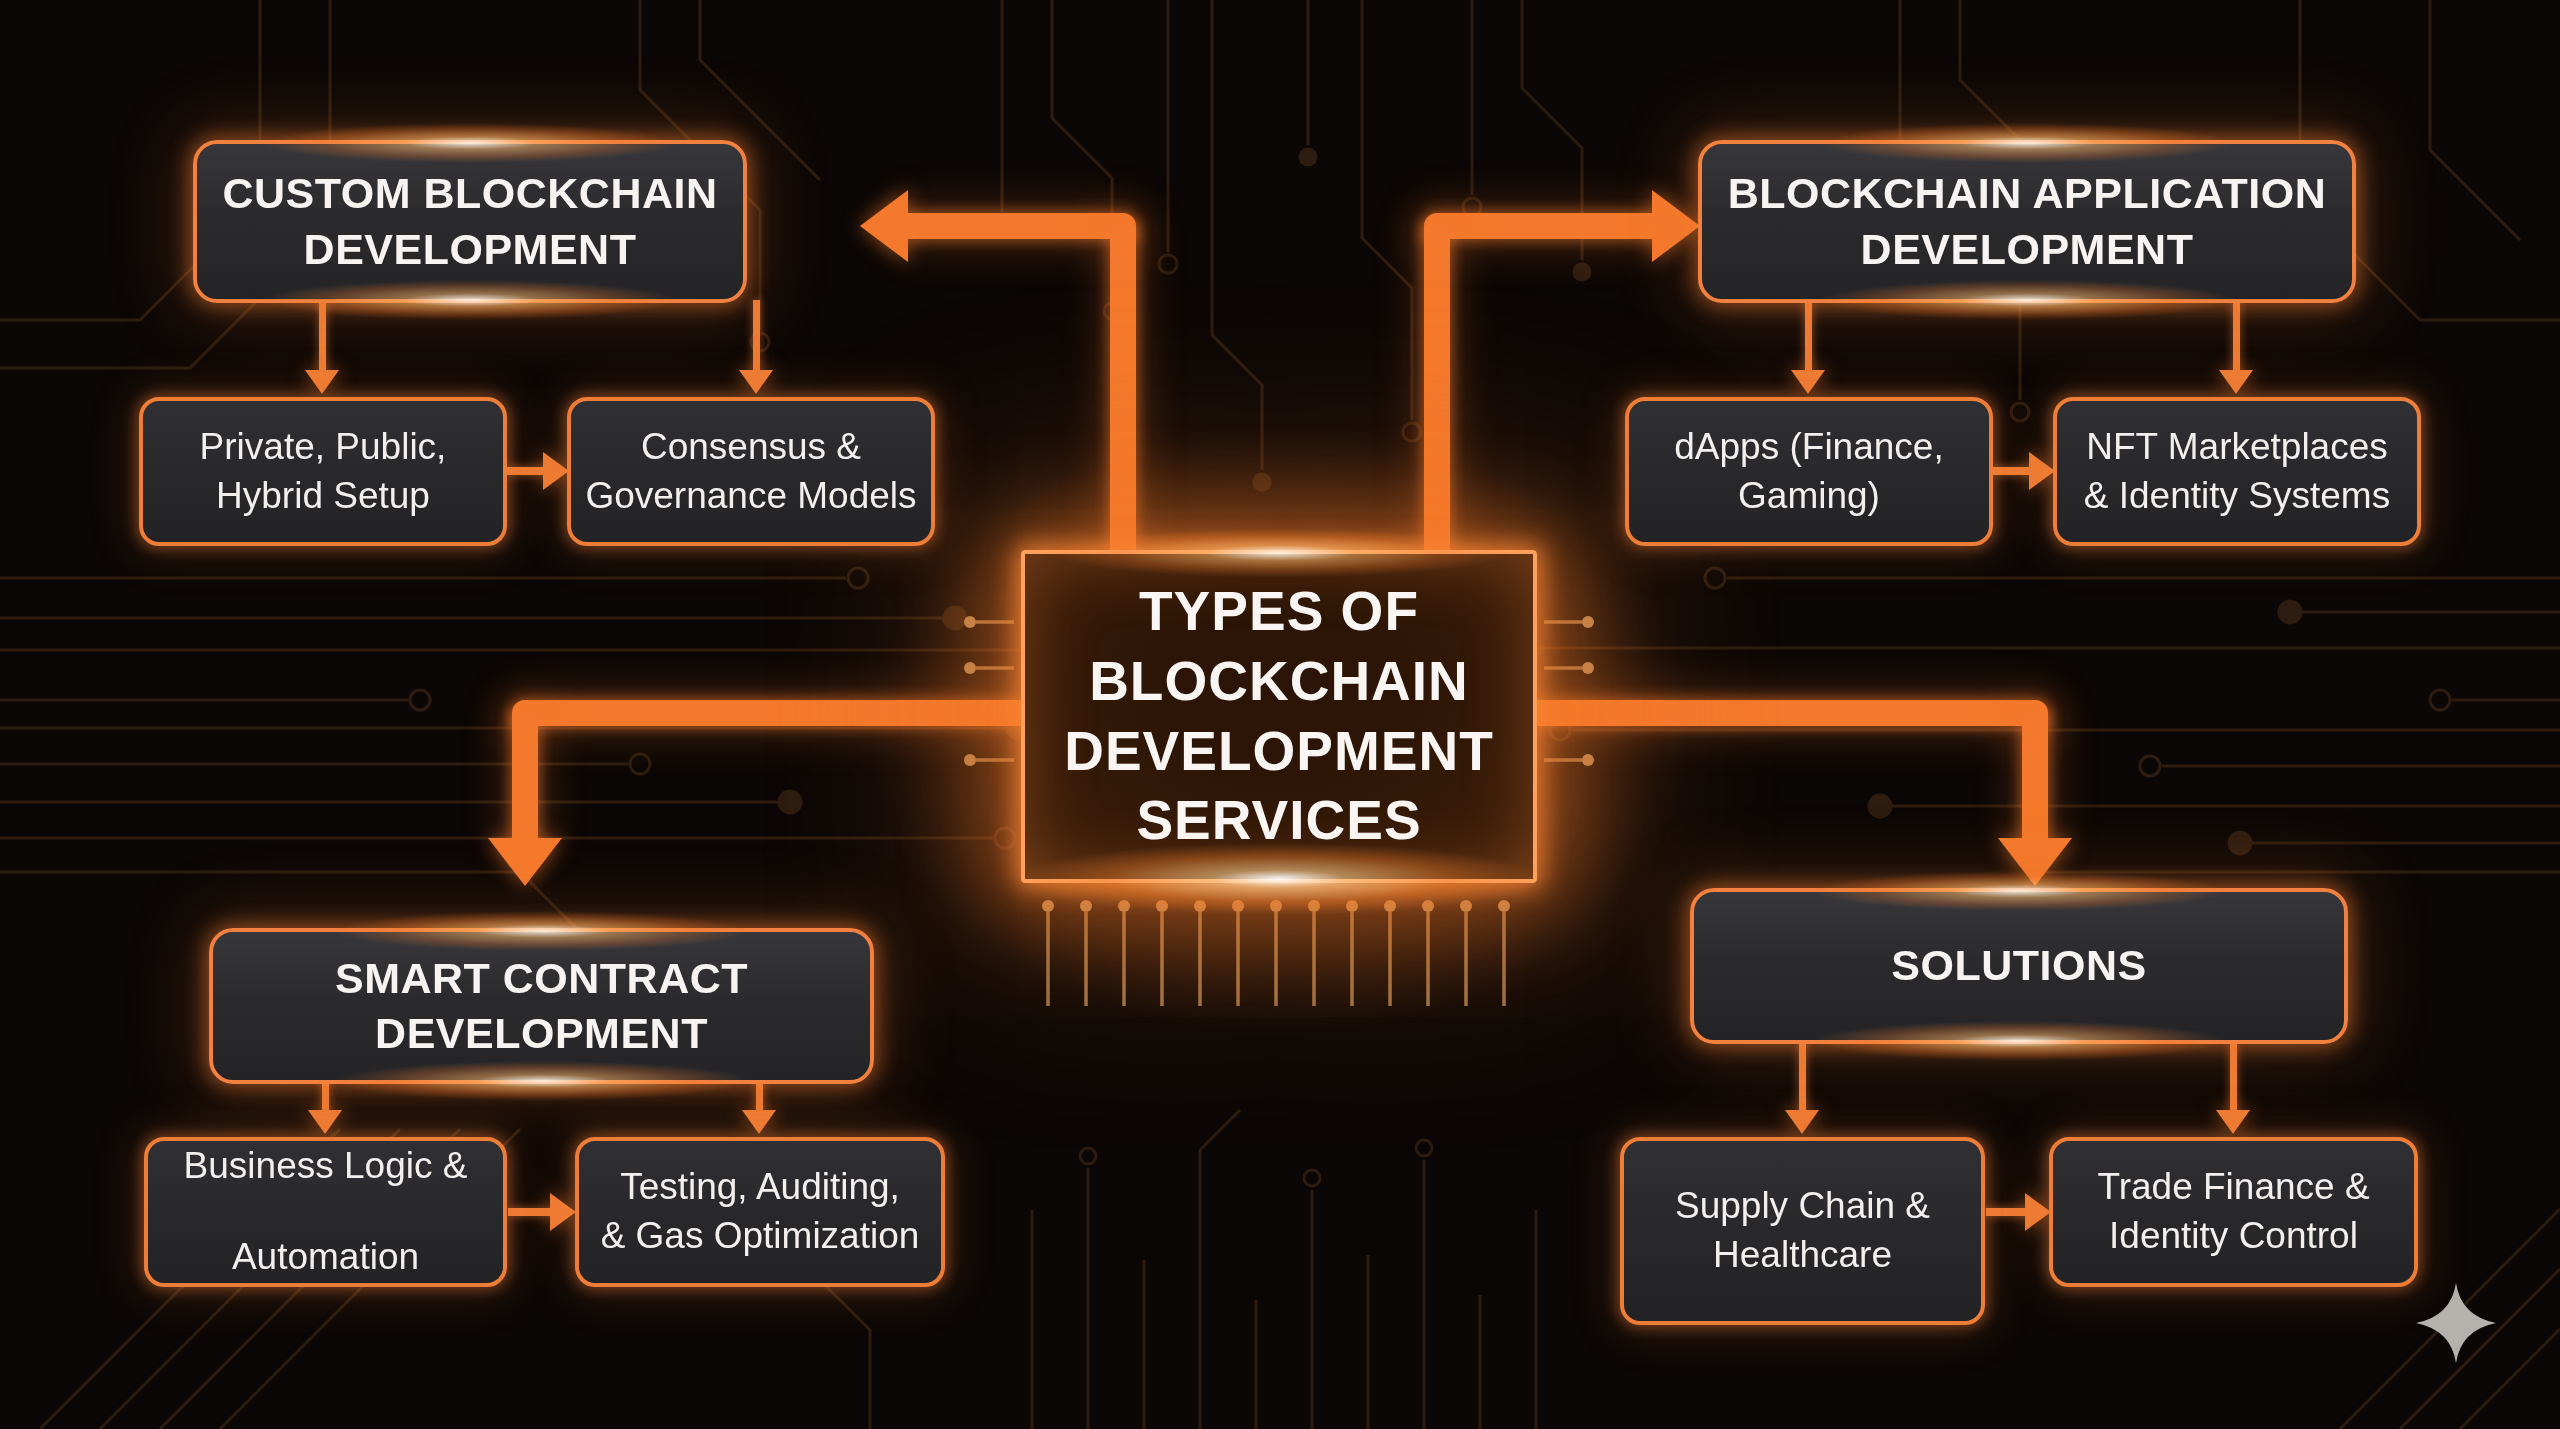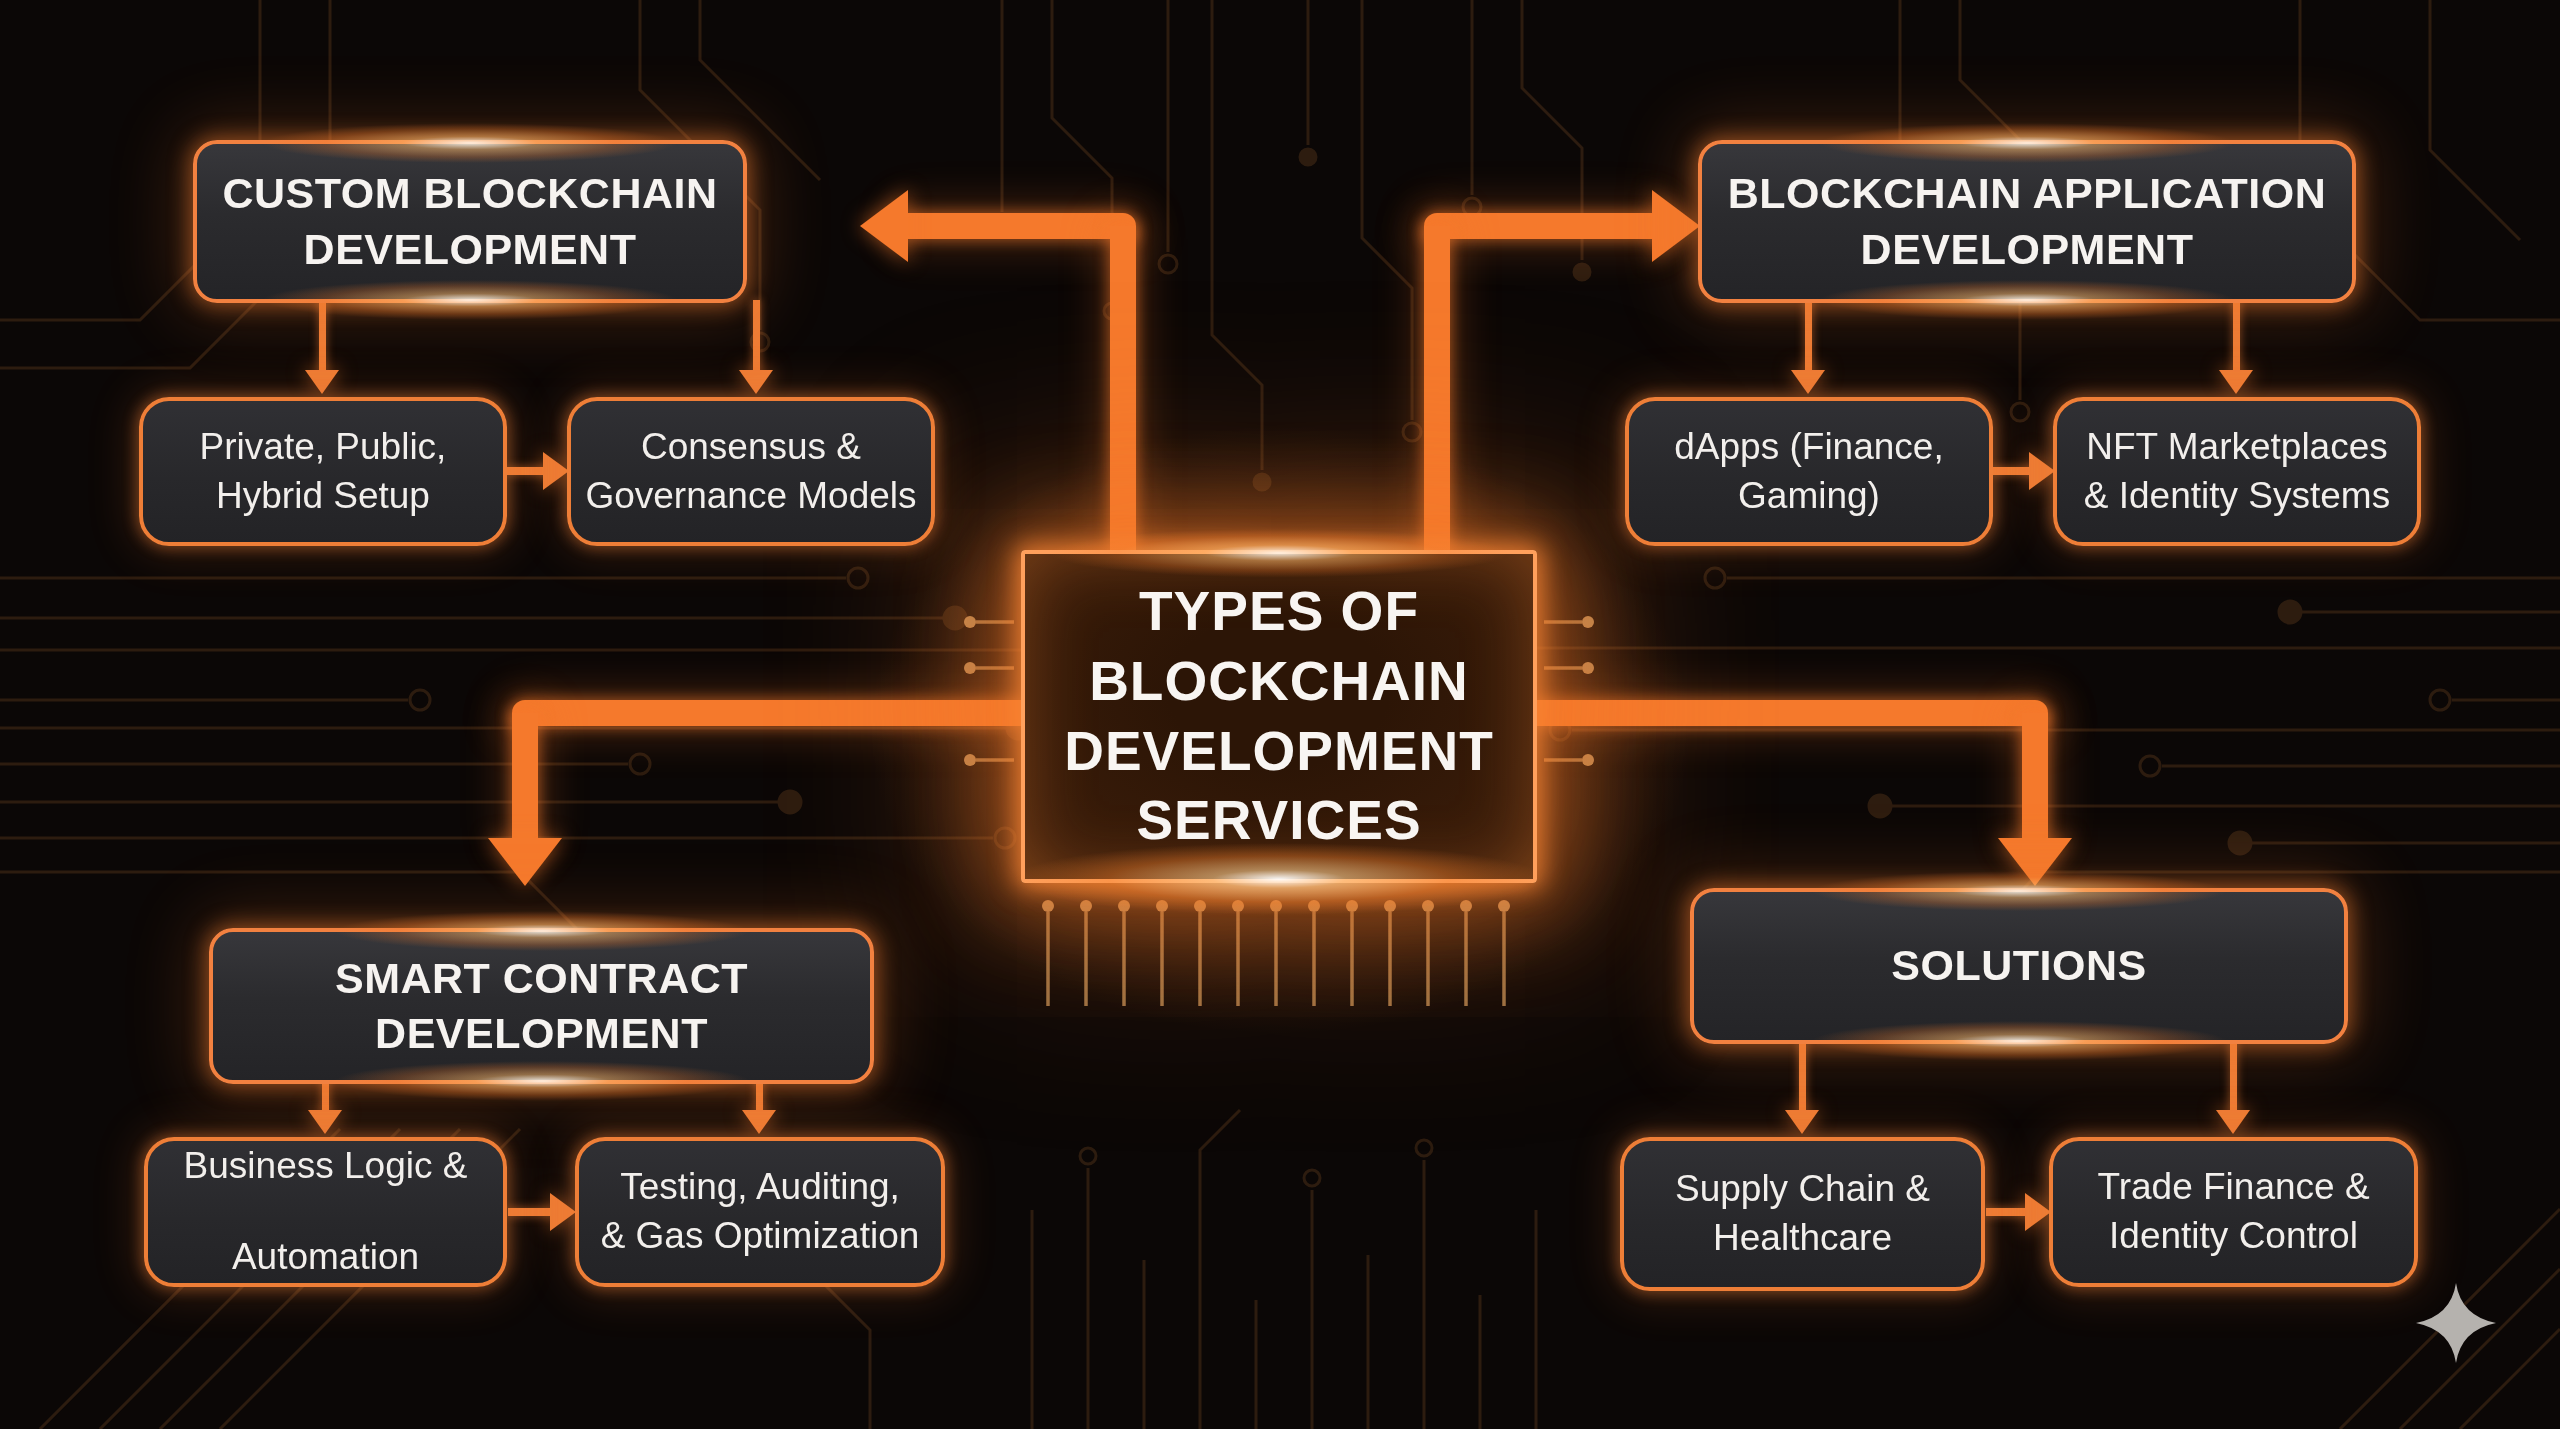--- a/index.html
+++ b/index.html
@@ -39,21 +39,21 @@
     text-align:center;border-radius:24px;
   }
   .cat{
     background:linear-gradient(180deg,#37373b 0%, #2b2b2e 45%, #242427 100%);
     border:4px solid #f28140;
     box-shadow:0 0 20px 4px rgba(242,124,48,.5), 0 0 70px 16px rgba(242,124,48,.2);
     color:#f6f3f0;font-weight:bold;font-size:43px;line-height:1.28;letter-spacing:.5px;
   }
   .sub{
     background:linear-gradient(180deg,#303034 0%, #28282b 55%, #232326 100%);
-    border:4px solid #ee7e37;border-radius:30px;
+    border:4px solid #ee7e37;border-radius:20px;
     box-shadow:0 0 14px 3px rgba(238,126,55,.42), 0 0 44px 10px rgba(238,126,55,.16);
     color:#f2efec;font-weight:400;font-size:37px;line-height:1.32;align-items:center;
   }
   .center{
     background:radial-gradient(120% 130% at 50% 42%, #2c1506 18%, #3b1d0a 52%, #59300f 82%, #74411a 100%);
     border:4px solid #ffa05c;border-radius:4px;
     box-shadow:
       0 0 24px 6px rgba(248,132,52,.8),
       0 0 90px 28px rgba(246,124,42,.45),
       0 0 190px 70px rgba(246,124,42,.25),
@@ -315,21 +315,21 @@
   <div class="node sub" style="left:575px;top:1137px;width:370px;height:150px;">
     <span class="ln">Testing, Auditing,</span>
     <span class="ln">&amp; Gas Optimization</span>
   </div>
 
   <div class="node cat" style="left:1690px;top:888px;width:658px;height:156px;">
     <div class="flare top"></div>
     <span class="ln">SOLUTIONS</span>
     <div class="flare bottom"></div>
   </div>
-  <div class="node sub" style="left:1620px;top:1137px;width:365px;height:154px;">
+  <div class="node sub" style="left:1620px;top:1137px;width:365px;height:188px;">
     <span class="ln">Supply Chain &amp;</span>
     <span class="ln">Healthcare</span>
   </div>
   <div class="node sub" style="left:2049px;top:1137px;width:369px;height:150px;">
     <span class="ln">Trade Finance &amp;</span>
     <span class="ln">Identity Control</span>
   </div>
 
   <svg class="sparkle" viewBox="0 0 82 82" aria-hidden="true">
     <path d="M41 1 Q46 34 81 41 Q46 48 41 81 Q36 48 1 41 Q36 34 41 1 Z" fill="#b5b2ae"></path>

